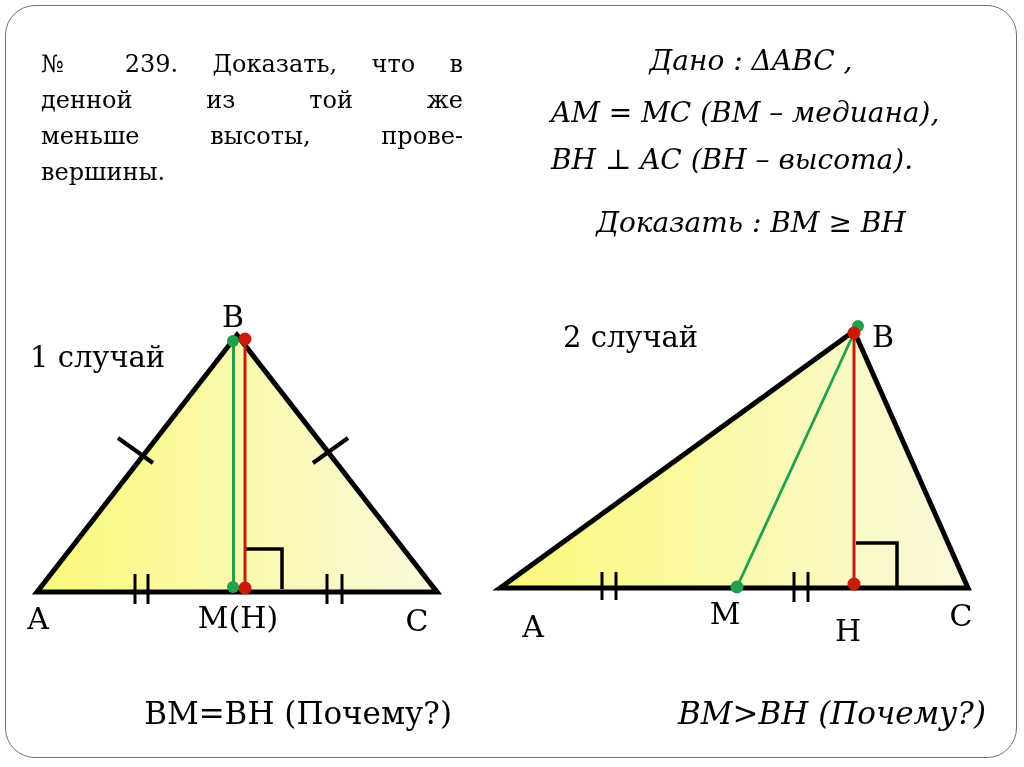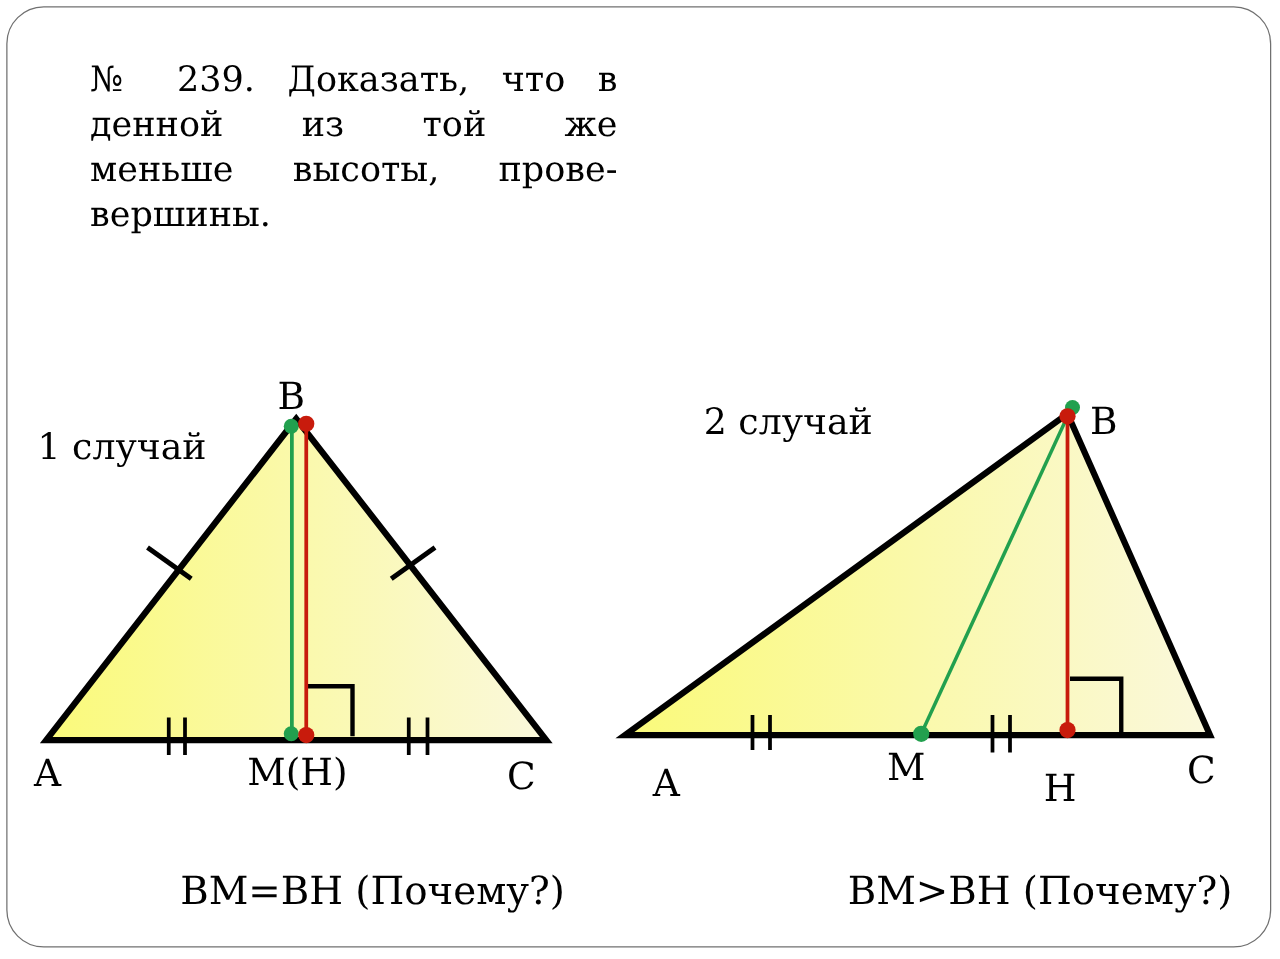--- a/index.html
+++ b/index.html
@@ -2,54 +2,60 @@
 <html><head>
 <meta charset="utf-8">
 <style>
   html,body{margin:0;padding:0;background:#ffffff;}
   body{width:1024px;height:767px;position:relative;overflow:hidden;
        font-family:"DejaVu Serif","Liberation Serif",serif;color:#000;}
   .slide{position:absolute;left:5px;top:5px;width:1010px;height:751px;
          background:#ffffff;border:1.5px solid #707070;border-radius:30px;}
   
   .problem{position:absolute;left:35px;top:40px;width:422px;
-           font-size:28px;line-height:36px;margin-left:31px;}
+           font-size:24px;line-height:36px;}
   .pline{text-align:justify;text-align-last:justify;white-space:nowrap;}
   .pline.last{text-align-last:left;}
   
   .given{position:absolute;left:545px;top:40px;width:400px;
          font-style:italic;font-size:28px;}
   .gline{line-height:30px;}
   .g1{text-align:center;margin-bottom:22px;}
   .g2{text-align:left;margin-bottom:17px;}
   .g3{text-align:left;margin-bottom:33px;}
   .g4{text-align:center;}
   
   svg.diagram{position:absolute;left:0;top:0;width:1024px;height:767px;}
   svg.diagram text{font-family:"DejaVu Serif","Liberation Serif",serif;
                    font-size:30px;fill:#000;font-style:normal;}
   svg.diagram text.case-label{font-size:29px;}
   
   .caption{position:absolute;top:688px;width:400px;text-align:right;
            font-size:31px;line-height:38px;}
   .cap1{left:46px;}
-  .cap2{left:580px;}
+  .cap2{left:580px;font-style:italic;}
 </style>
 </head>
 <body>
 
 <div class="slide">
 
   <div class="problem">
     <div class="pline">№ 239. Доказать, что в</div>
     <div class="pline">денной из той же</div>
     <div class="pline">меньше высоты, прове-</div>
     <div class="pline last">вершины.</div>
   </div>
 
+  <div class="given">
+    <div class="gline g1">Дано : ΔABC ,</div>
+    <div class="gline g2">AM = MC (BM – медиана),</div>
+    <div class="gline g3">BH ⊥ AC (BH – высота).</div>
+    <div class="gline g4">Доказать : BM ≥ BH</div>
+  </div>
 
   <div class="caption cap1">BM=BH (Почему?)</div>
   <div class="caption cap2">BM&gt;BH (Почему?)</div>
 </div>
 
 <svg class="diagram" viewBox="0 0 1024 767">
   <defs>
     <linearGradient id="g1" x1="0" y1="0" x2="1" y2="0">
       <stop offset="0" stop-color="#fafa7a"></stop>
       <stop offset="1" stop-color="#faf8dc"></stop>

